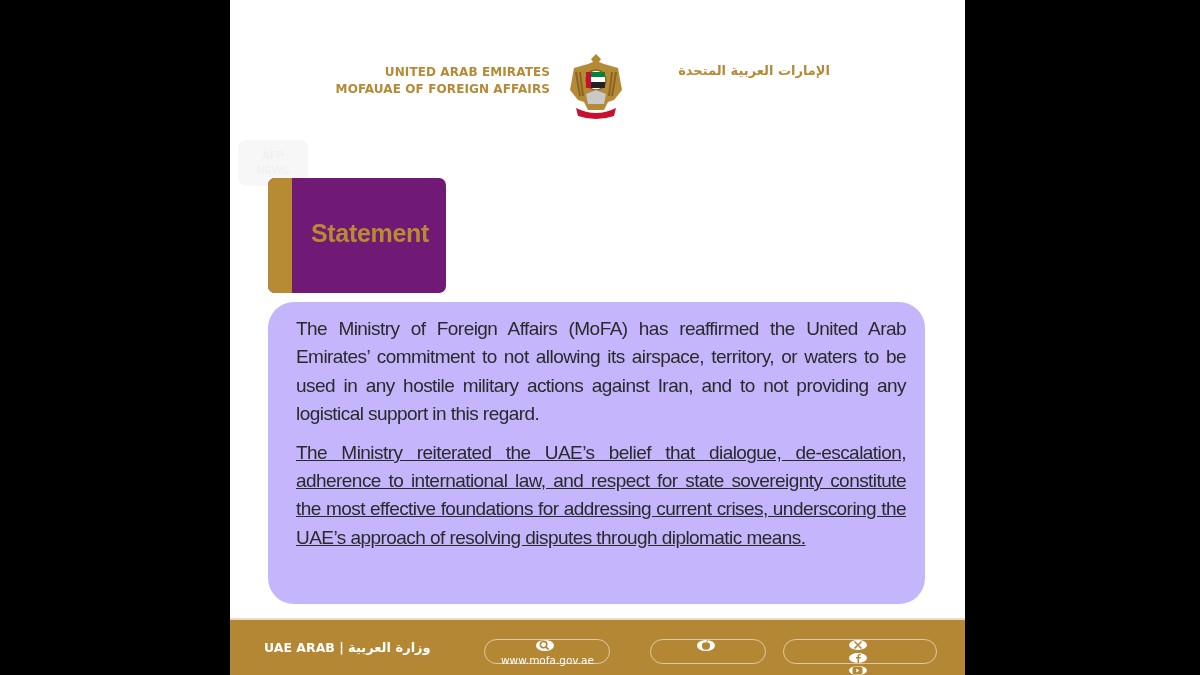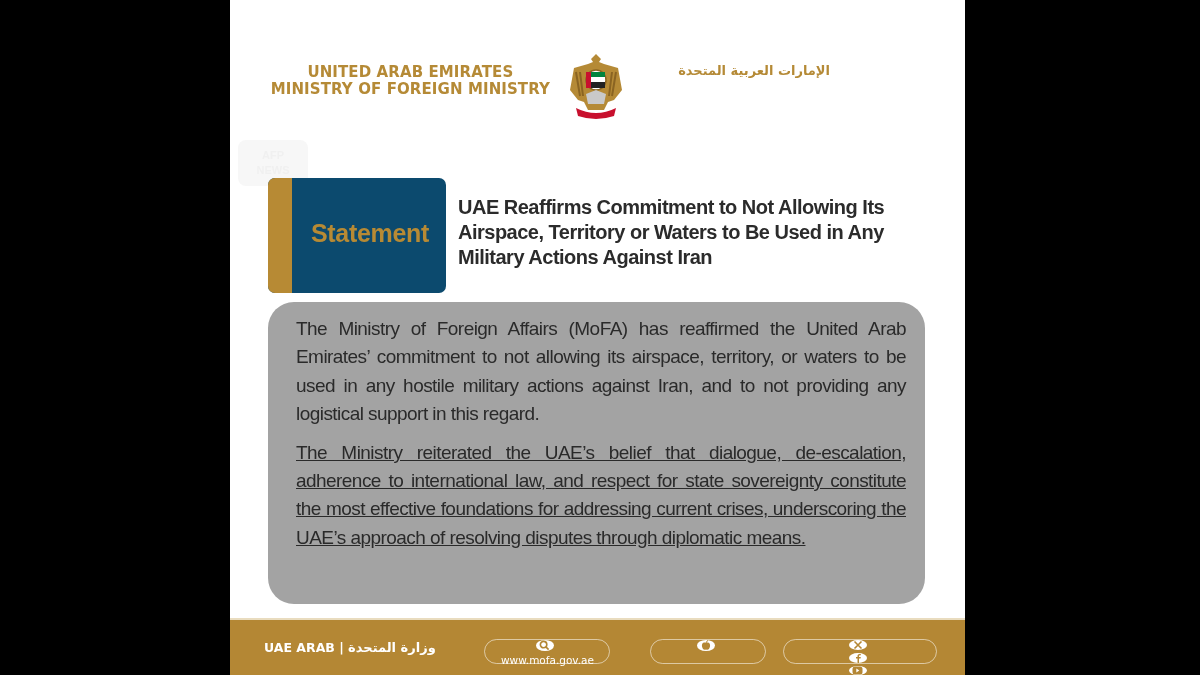--- a/index.html
+++ b/index.html
@@ -7,61 +7,61 @@
     body { position: relative; font-family: "Liberation Sans", sans-serif; }
 
     .card {
       position: absolute; left: 230px; top: 0; width: 735px; height: 675px;
       background: #ffffff; overflow: hidden;
     }
 
     
     .header { position: absolute; left: 0; top: 50px; width: 735px; height: 80px; }
     .en-name {
-      position: absolute; right: 415px; top: 14px; text-align: center;
+      position: absolute; right: 415px; top: 14px; text-align: right;
       color: #b58a36; font-family: "DejaVu Sans", sans-serif; font-weight: bold;
-      font-size: 15px; line-height: 17px; letter-spacing: 0.1px;
+      font-size: 12px; line-height: 17px; letter-spacing: 0.1px;
     }
     .emblem { position: absolute; left: 336px; top: 0; width: 60px; height: 72px; }
     .ar-name {
       position: absolute; left: 410px; top: 12px; direction: rtl; text-align: left;
       color: #b58a36; font-family: "DejaVu Sans", sans-serif; font-weight: bold;
       font-size: 13px; line-height: 18px; width: 190px;
     }
     .ar-name span { display: block; text-align: right; }
 
     .watermark {
       position: absolute; left: 8px; top: 140px; width: 70px; height: 46px;
       border-radius: 8px; background: #f7f7f7; color: #f0f0f0;
       font-size: 11px; font-weight: bold; text-align: center; line-height: 15px; padding-top: 8px;
     }
 
     
     .statement-box {
       position: absolute; left: 38px; top: 178px; width: 178px; height: 115px;
-      background: #0c4a6e; border-radius: 7px; overflow: hidden;
+      background: #701a75; border-radius: 7px; overflow: hidden;
     }
     .statement-bar {
       position: absolute; left: 0; top: 0; width: 24px; height: 100%;
       background: #b78a34;
     }
     .statement-label {
       position: absolute; left: 30px; top: 41px; width: 144px; text-align: center;
       color: #b78a34; font-weight: bold; font-size: 25px; letter-spacing: -0.3px;
     }
 
     .title {
       position: absolute; left: 228px; top: 195px; width: 460px;
       color: #2b2b2b; font-weight: bold; font-size: 20px; line-height: 25px; letter-spacing: -0.5px;
     }
 
     
     .body-panel {
       position: absolute; left: 38px; top: 302px; width: 657px; height: 302px;
-      background: #a3a3a3; border-radius: 26px;
+      background: #c4b5fd; border-radius: 26px;
     }
     .body-text {
       position: absolute; left: 28px; top: 13px; width: 610px;
       color: #2a2a2a; font-family: "Liberation Sans", sans-serif; font-size: 19px;
       line-height: 28.4px; text-align: justify; letter-spacing: -0.55px;
     }
     .body-text p + p { margin-top: 10px; text-decoration: underline; }
 
     
     .footer {
@@ -88,21 +88,21 @@
     .pill-social { left: 553px; width: 154px; }
   </style>
 </head>
 <body>
 
 <div class="card">
 
   <div class="header">
     <div class="en-name">
       <div>UNITED ARAB EMIRATES</div>
-      <div>MINISTRY OF FOREIGN MINISTRY</div>
+      <div>MOFAUAE OF FOREIGN AFFAIRS</div>
     </div>
 
     <svg class="emblem" viewBox="0 0 60 72">
       <path d="M30 4 L25 9 L27 12 L22 14 L8 18 L4 40 L12 50 L18 52 L22 60 L38 60 L42 52 L48 50 L56 40 L52 18 L38 14 L33 12 L35 9 Z" fill="#b58a36"></path>
       <path d="M10 22 L14 46 M14 22 L17 46 M46 22 L43 46 M50 22 L46 46" stroke="#8a6422" stroke-width="2"></path>
       <circle cx="30" cy="30" r="10" fill="#ffffff" stroke="#8a6422" stroke-width="1.5"></circle>
       <rect x="20" y="22" width="5" height="16" fill="#c8102e"></rect>
       <rect x="25" y="22" width="14" height="5" fill="#00843d"></rect>
       <rect x="25" y="27" width="14" height="5" fill="#ffffff"></rect>
       <rect x="25" y="32" width="14" height="6" fill="#222"></rect>
@@ -118,33 +118,32 @@
   <div class="watermark">
     <div>AFP</div>
     <div>NEWS</div>
   </div>
 
   <div class="statement-box">
     <div class="statement-bar"></div>
     <div class="statement-label">Statement</div>
   </div>
 
-  <div class="title">UAE Reaffirms Commitment to Not Allowing Its Airspace, Territory or Waters to Be Used in Any Military Actions Against Iran</div>
 
   <div class="body-panel">
     <div class="body-text">
       <p>The Ministry of Foreign Affairs (MoFA) has reaffirmed the United Arab Emirates’ commitment to not allowing its airspace, territory, or waters to be used in any hostile military actions against Iran, and to not providing any logistical support in this regard.</p>
       <p>The Ministry reiterated the UAE’s belief that dialogue, de-escalation, adherence to international law, and respect for state sovereignty constitute the most effective foundations for addressing current crises, underscoring the UAE’s approach of resolving disputes through diplomatic means.</p>
     </div>
   </div>
 
   <div class="footer">
     <div class="footer-brand">
       <span>UAE ARAB |</span>
-      <span class="ar">وزارة المتحدة</span>
+      <span class="ar">وزارة العربية</span>
     </div>
 
     <div class="pill pill-web">
       <span class="ico">
         <svg width="11" height="11" viewBox="0 0 12 12">
             <circle cx="5" cy="5" r="3.5" fill="none" stroke="#b48734" stroke-width="1.8"></circle>
             <path d="M7.5 7.5 L10.5 10.5" stroke="#b48734" stroke-width="1.8"></path>
           </svg>
       </span>
       <span class="lbl">www.mofa.gov.ae</span>

